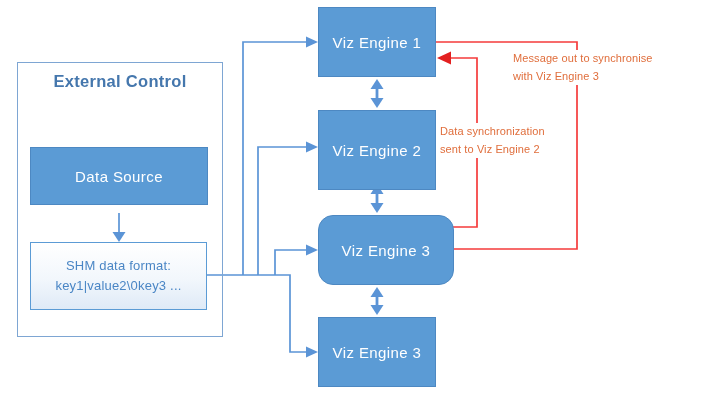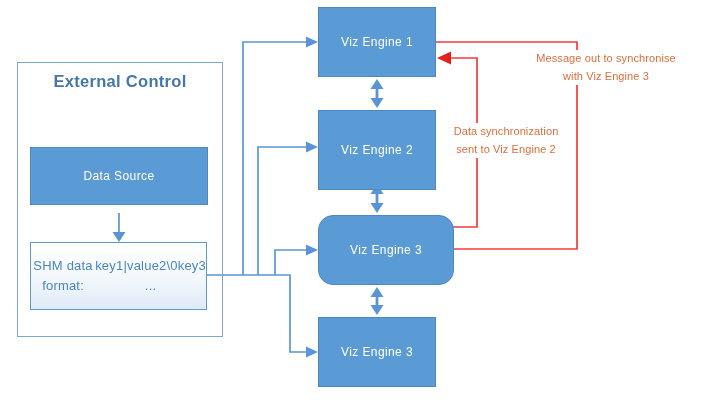--- a/index.html
+++ b/index.html
@@ -29,36 +29,37 @@
   .ec-box{
     left:17px; top:62px; width:206px; height:275px;
     border:1.5px solid var(--ec-border); background:transparent;
     align-items:flex-start; justify-content:center;
   }
   .ec-title{
     margin-top:9px; font-size:16.5px; color:var(--title-text); letter-spacing:0.3px;font-weight:bold;
   }
   .node{
     background:var(--node-fill); border:1px solid var(--node-border);
-    color:#ffffff; font-size:12px; letter-spacing:0.4px;
+    color:#ffffff; font-size:15px; letter-spacing:0.4px;
   }
   .ds-box{left:30px; top:147px; width:178px; height:58px;}
   .shm-box{
     left:30px; top:242px; width:177px; height:68px;
     border:1.5px solid var(--node-fill);
     background:linear-gradient(180deg,#ffffff 0%,#f2f7fc 55%,#dfeaf7 100%);
     color:var(--blue-text); font-size:13px; line-height:1.55; letter-spacing:0.2px;
+    flex-direction:column;
   }
   .ve1{left:318px; top:7px;   width:118px; height:70px;}
   .ve2{left:318px; top:110px; width:118px; height:80px;}
   .ve3{left:318px; top:215px; width:136px; height:70px;border-radius:15px;}
   .ve4{left:318px; top:317px; width:118px; height:70px;}
   .annotation{
     position:absolute; color:var(--annotation); font-size:11px; line-height:1.6;
-    white-space:pre-line; background:#ffffff; letter-spacing:0.1px;text-align:center;
+    white-space:pre-line; background:#ffffff; letter-spacing:0.1px;
   }
   .ann-a{left:513px; top:50px; width:186px;}
   .ann-b{left:440px; top:123px; width:132px;}
 </style>
 </head>
 <body>
 
 <div class="canvas">
 
   <svg class="svg-layer" viewBox="0 0 704 401" xmlns="http://www.w3.org/2000/svg">

